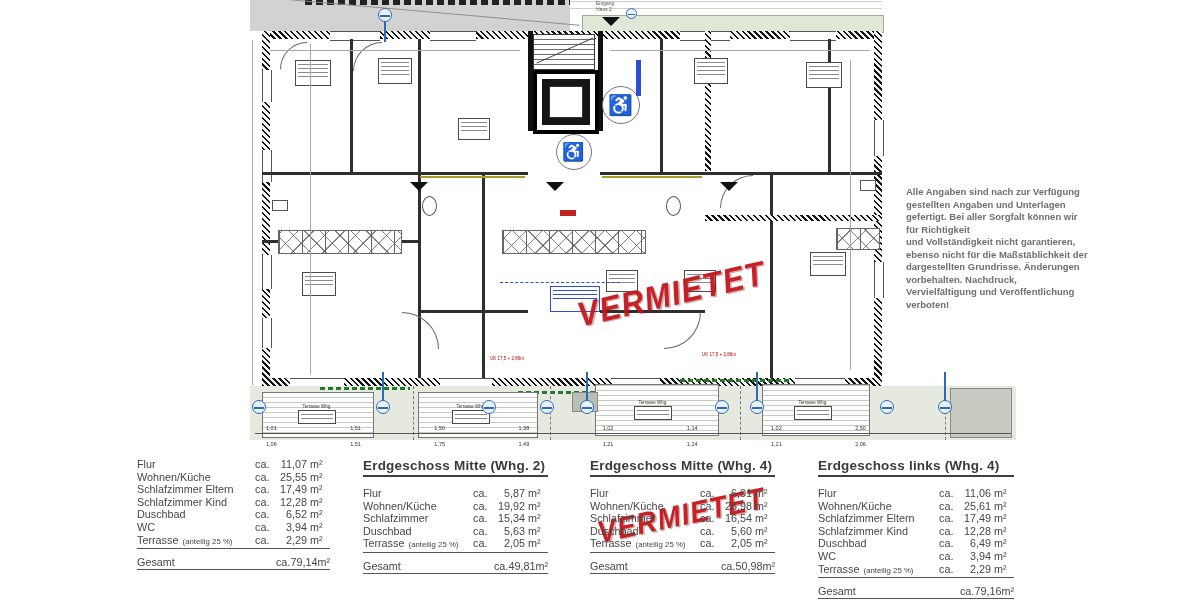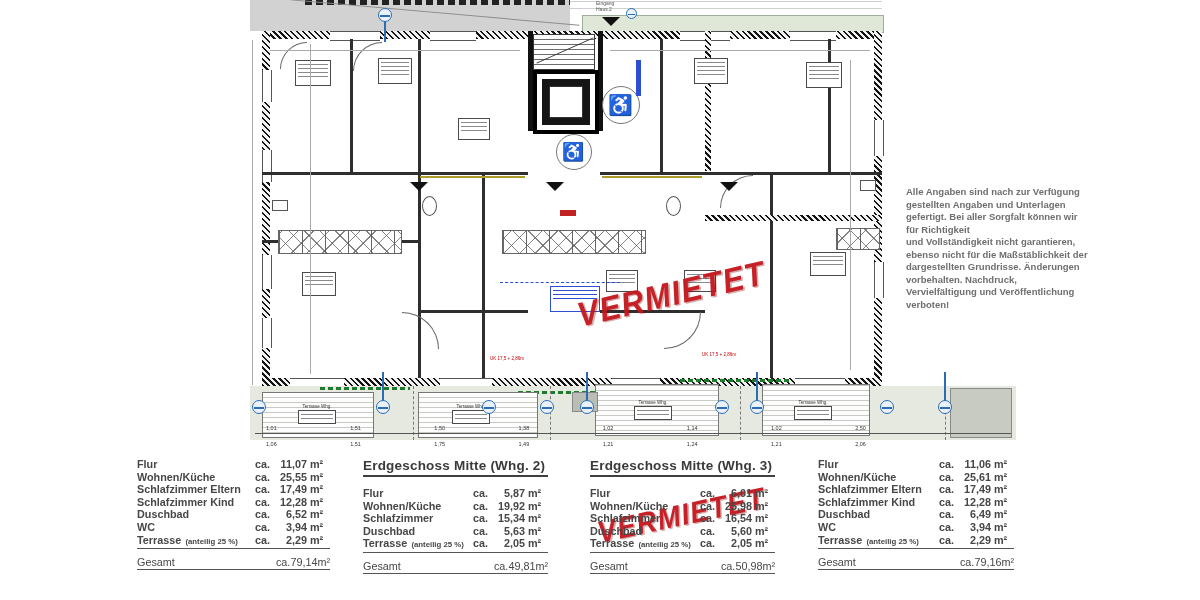--- a/index.html
+++ b/index.html
@@ -40,21 +40,21 @@
   
   .stamp{position:absolute;color:#c5161d;font-weight:bold;font-style:italic;letter-spacing:1.5px;
          text-shadow:1.5px 1.5px 0 rgba(120,8,8,.35);white-space:nowrap;transform-origin:left center;opacity:.95;}
   
   .disc{position:absolute;left:906px;top:186px;width:182px;font-size:9.5px;font-weight:bold;
         color:#6f6f6f;line-height:1.32;white-space:pre-line;}
   
   .tbl{position:absolute;top:458px;color:#474747;}
   .tbl h3{font-size:13.5px;margin:0 0 10px 0;padding-bottom:2px;border-bottom:2px solid #3f3f3f;
           color:#3a3a3a;white-space:nowrap;letter-spacing:.2px;}
-  .row{display:flex;font-size:10.8px;line-height:12.6px;white-space:nowrap;font-weight:bold;}
+  .row{display:flex;font-size:10.8px;line-height:12.6px;white-space:nowrap;}
   .row .lab{flex:1;}
   .row .sm{font-size:7.8px;align-self:flex-end;padding:0 2px 1px 2px;}
   .row .ca{width:18px;}
   .row .val{width:34px;text-align:right;}
   .row .un{width:20px;padding-left:3px;}
   .row.u{border-bottom:1px solid #555;}
   .total{display:flex;font-size:10.8px;line-height:13px;margin-top:7px;border-bottom:1px solid #555;white-space:nowrap;justify-content:center;}
   .total .lab{flex:1;}
   .entr{font-size:5px;color:#555;line-height:1.15;white-space:pre-line;}
   .terrlab{font-size:4.5px;color:#333;text-align:center;line-height:1.2;}
@@ -401,21 +401,21 @@
         </div>
         <div class="total">
           <span class="lab">Gesamt</span>
           <span class="ca">ca.</span>
           <span class="val">49,81</span>
           <span class="un">m²</span>
         </div>
       </div>
   </div>
   <div class="tbl" style="left:590px;width:185px;">
-    <h3>Erdgeschoss Mitte (Whg. 3)</h3>
+    <h3>Erdgeschoss Mitte (Whg. 4)</h3>
     <div class="rows">
         <div class="row">
           <span class="lab">Flur</span>
           <span class="ca">ca.</span>
           <span class="val">6,01</span>
           <span class="un">m²</span>
         </div>
         <div class="row">
           <span class="lab">Wohnen/Küche</span>
           <span class="ca">ca.</span>
@@ -442,20 +442,21 @@
         </div>
         <div class="total">
           <span class="lab">Gesamt</span>
           <span class="ca">ca.</span>
           <span class="val">50,98</span>
           <span class="un">m²</span>
         </div>
       </div>
   </div>
   <div class="tbl" style="left:818px;width:196px;">
+    <h3>Erdgeschoss links (Whg. 4)</h3>
     <div class="rows">
         <div class="row">
           <span class="lab">Flur</span>
           <span class="ca">ca.</span>
           <span class="val">11,06</span>
           <span class="un">m²</span>
         </div>
         <div class="row">
           <span class="lab">Wohnen/Küche</span>
           <span class="ca">ca.</span>

